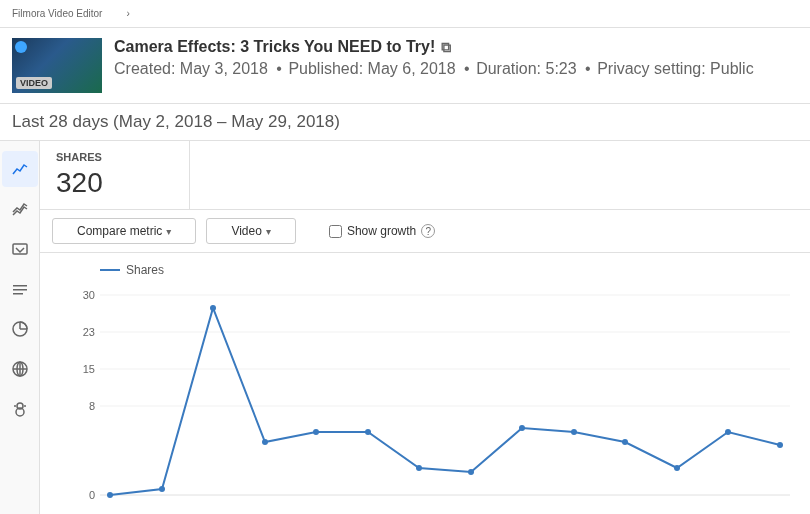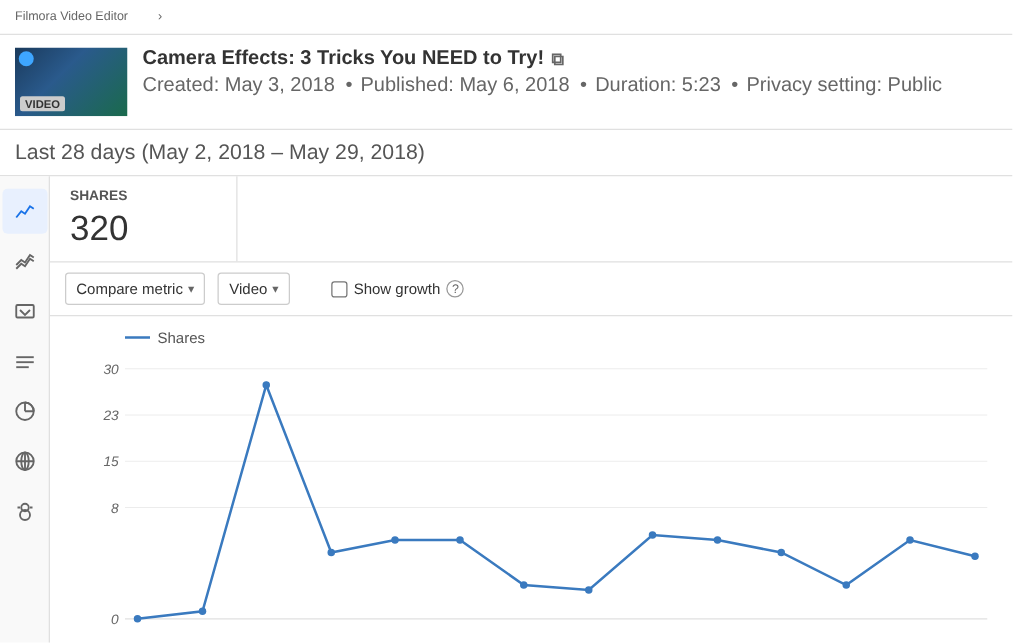--- a/index.html
+++ b/index.html
@@ -30,32 +30,32 @@
     .sidebar-icon.active { background: #e8f0fe; color: #1a73e8; }
 
     .content { flex: 1; }
 
     .stats-bar { display: flex; border-bottom: 1px solid #e0e0e0; }
     .stat-block { padding: 10px 16px; min-width: 150px; border-right: 1px solid #e0e0e0; }
     .stat-label { font-size: 11px; color: #555; text-transform: uppercase; font-weight: bold; margin-bottom: 4px; }
     .stat-value { font-size: 28px; color: #333; font-weight: 300; }
 
     .controls { display: flex; align-items: center; gap: 10px; padding: 8px 12px; border-bottom: 1px solid #e0e0e0; }
-    .dropdown-btn { display: flex; align-items: center; gap: 4px; padding: 5px 8px; border: 1px solid #ccc; border-radius: 3px; background: #fff; font-size: 12px; cursor: pointer; color: #333; }
+    .dropdown-btn { display: flex; align-items: center; gap: 4px; padding: 5px 24px; border: 1px solid #ccc; border-radius: 3px; background: #fff; font-size: 12px; cursor: pointer; color: #333; }
     .dropdown-arrow { font-size: 10px; color: #666; }
     .checkbox-label { display: flex; align-items: center; gap: 5px; font-size: 12px; color: #333; cursor: pointer; padding-left: 23px; }
     .checkbox-label input { cursor: pointer; }
     .help-icon { width: 14px; height: 14px; border-radius: 50%; border: 1px solid #999; display: inline-flex; align-items: center; justify-content: center; font-size: 10px; color: #666; cursor: pointer; }
 
     .chart-area { padding: 10px 20px 20px 20px; position: relative; }
 
     .chart-legend { display: flex; align-items: center; gap: 6px; margin-bottom: 8px; margin-left: 40px; font-size: 12px; color: #555; }
     .legend-line { width: 20px; height: 2px; background: #3a7abf; }
 
-    .chart-container { position: relative; height: 230px; font-style: italic; }
+    .chart-container { position: relative; height: 230px; }
     .chart-svg { width: 100%; height: 100%; }
   </style>
 </head>
 <body>
 
 <div class="top-bar">
   <span>Filmora Video Editor</span>
   <span>›</span>
 </div>
 

